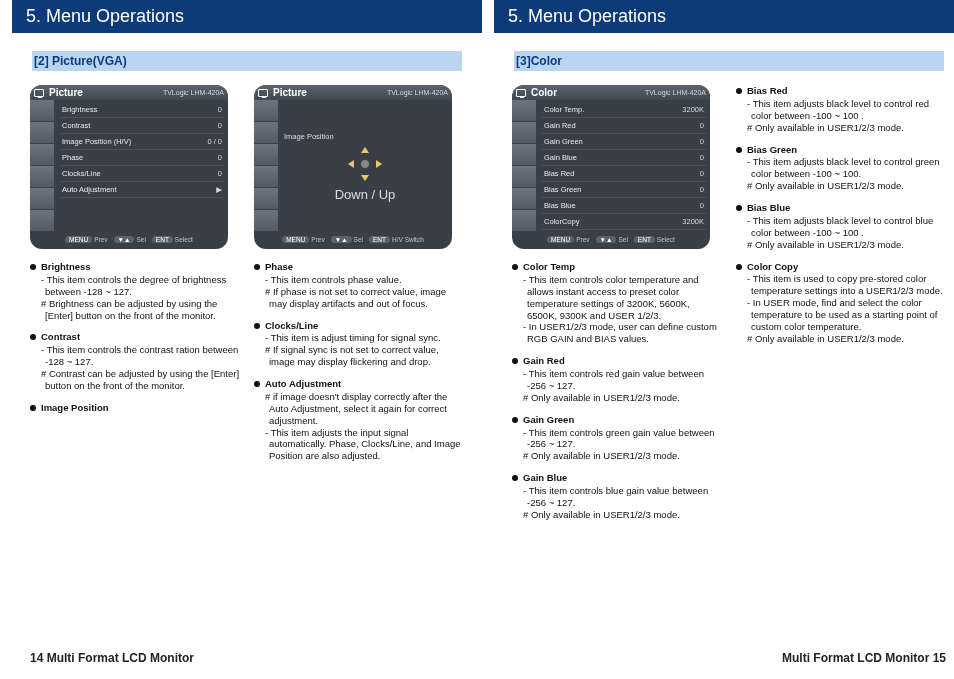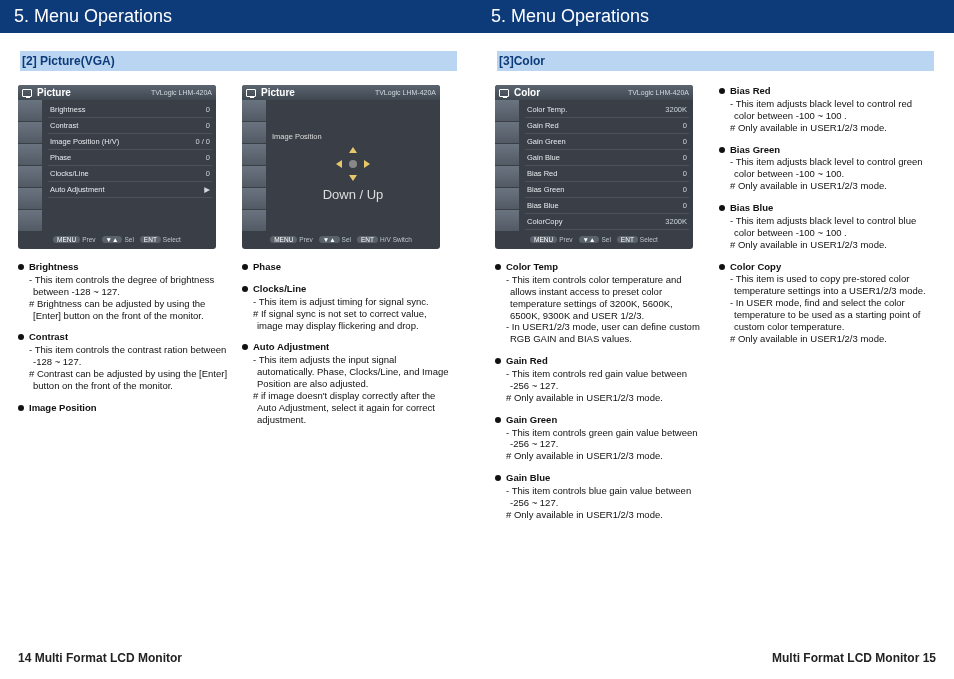--- a/index.html
+++ b/index.html
@@ -9,20 +9,21 @@
     height: 679px;
     background: #fff;
     display: flex;
     position: relative;
   }
   .page {
     width: 477px;
     height: 679px;
     padding: 0;
     position: relative;
+    margin-left: 12px;
   }
   .title-bar {
     background: #0d3b7a;
     color: #fff;
     font-size: 18px;
     font-weight: 500;
     padding: 6px 14px;
     margin-bottom: 18px;
   }
   .section-header {
@@ -37,21 +38,21 @@
     display: flex;
     padding: 0 18px;
     gap: 14px;
   }
   .col { width: 210px; }
 
   
   .osd {
     width: 198px;
     background: #3a3f47;
-    border-radius: 3px;
+    border-radius: 12px;
     overflow: hidden;
     margin-bottom: 12px;
     font-size: 8px;
     color: #ddd;
   }
   .osd-header {
     display: flex;
     align-items: center;
     background: linear-gradient(#5b6570,#3f4750);
     padding: 2px 4px;
@@ -262,39 +263,43 @@
           <span><span class="pill">▼▲</span><span>Sel</span></span>
           <span><span class="pill">ENT</span><span>H/V Switch</span></span>
         </div>
       </div>
       <div id="desc-left2">
           <div class="item">
             <div class="bullet-row">
               <span class="bullet"></span>
               <span class="name">Phase</span>
             </div>
+            <div class="lines">
+              <div class="line">- This item controls phase value.</div>
+              <div class="line">  # If phase is not set to correct value, image may display artifacts and out of focus.</div>
+            </div>
           </div>
           <div class="item">
             <div class="bullet-row">
               <span class="bullet"></span>
               <span class="name">Clocks/Line</span>
             </div>
             <div class="lines">
               <div class="line">- This item is adjust timing for signal sync.</div>
               <div class="line">  # If signal sync is not set to correct value, image may display flickering and drop.</div>
             </div>
           </div>
           <div class="item">
             <div class="bullet-row">
               <span class="bullet"></span>
               <span class="name">Auto Adjustment</span>
             </div>
             <div class="lines">
+              <div class="line">  # if image doesn't display correctly after the Auto Adjustment, select it again for correct adjustment.</div>
               <div class="line">- This item adjusts the input signal automatically. Phase, Clocks/Line, and Image Position are also adjusted.</div>
-              <div class="line">  # if image doesn't display correctly after the Auto Adjustment, select it again for correct adjustment.</div>
             </div>
           </div>
         </div>
     </div>
   </div>
 
   <div class="footer-left">14  Multi Format LCD Monitor</div>
 </div>
 
 <div class="page">

